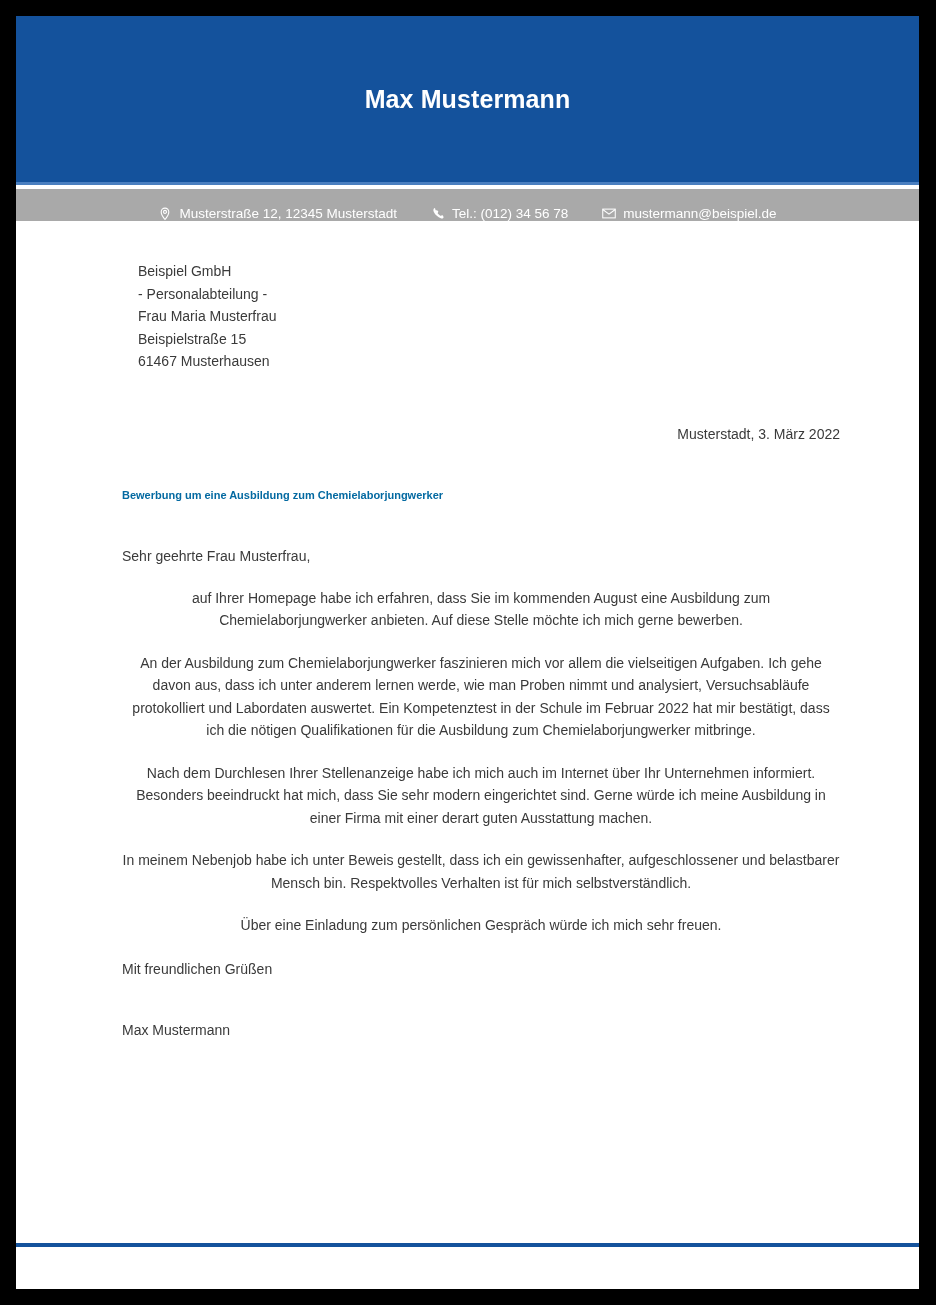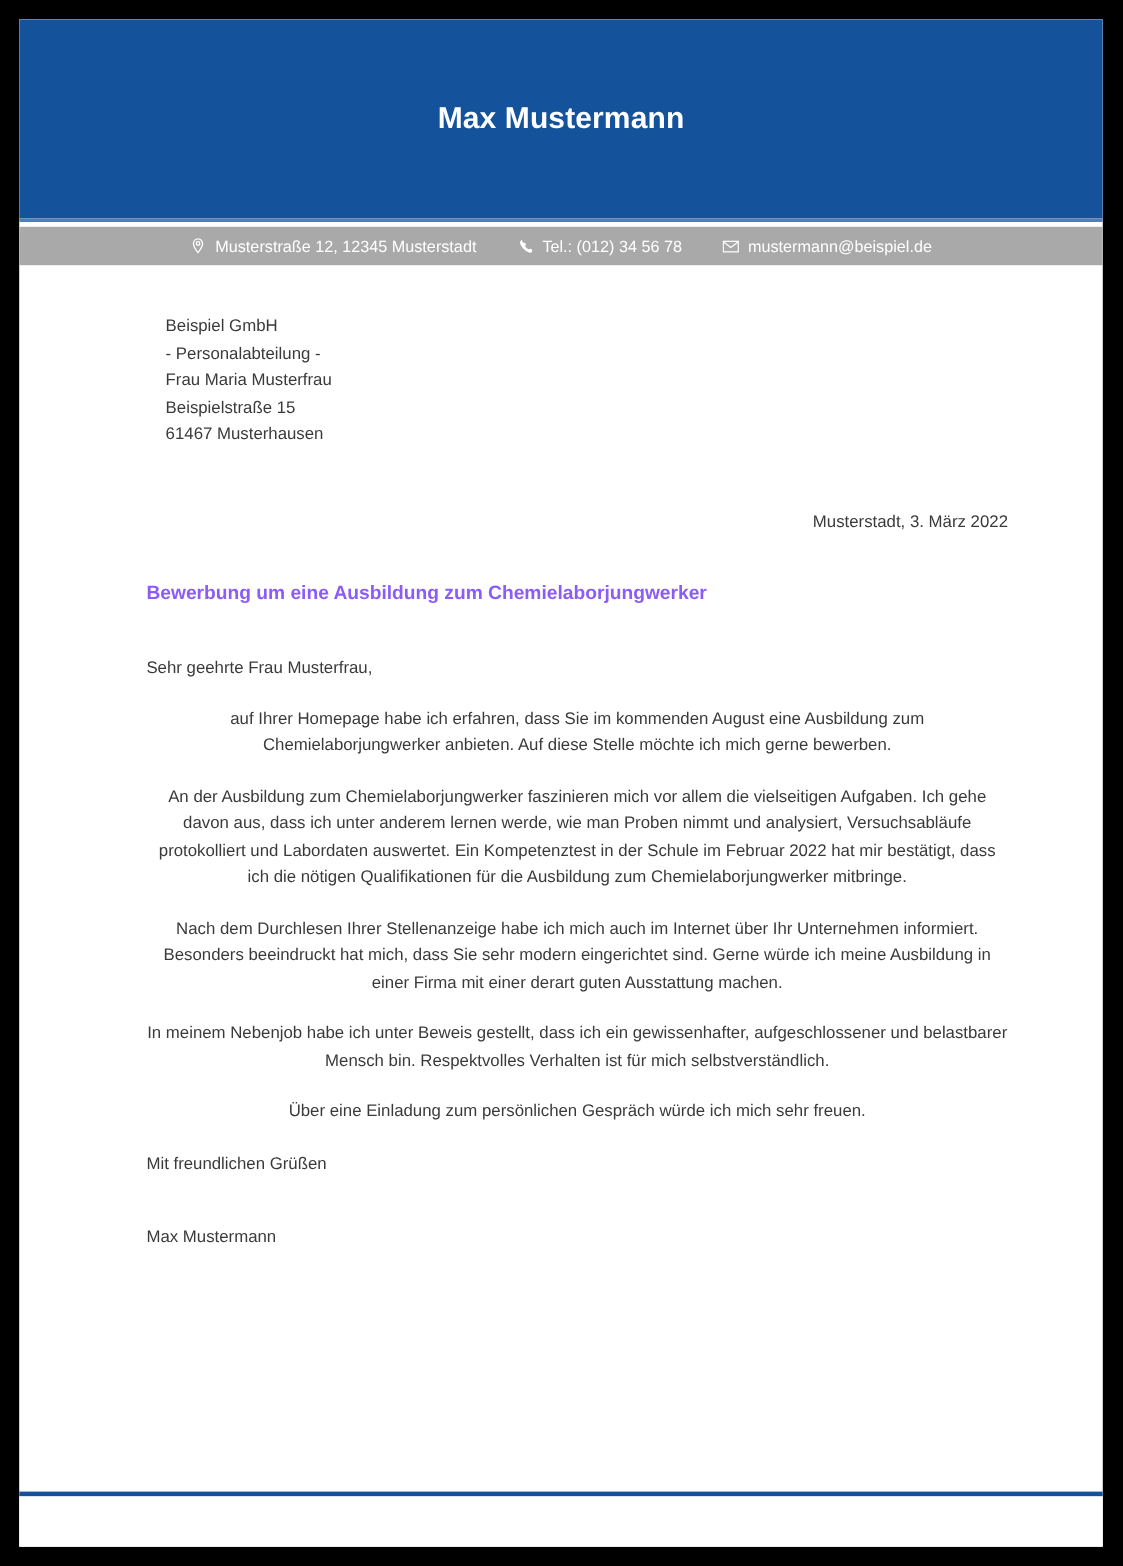--- a/index.html
+++ b/index.html
@@ -61,21 +61,21 @@
 
   
   .contact-bar {
     position: absolute;
     left: 0;
     top: 173px;
     width: 100%;
     height: 32px;
     background: #a9a9a9;
     display: flex;
-    align-items: center;
+    align-items: flex-end;
     justify-content: center;
     gap: 34px;
     color: #ffffff;
     font-size: 13.5px;
   }
   .contact-item {
     display: flex;
     align-items: center;
     gap: 7px;
     white-space: nowrap;
@@ -112,22 +112,22 @@
 
   .date-line {
     margin-top: 50px;
     text-align: right;
     line-height: 22px;
   }
 
   .subject {
     margin-top: 39px;
     font-weight: bold;
-    color: #8b5cf6;
-    font-size: 16px;
+    color: #0369a1;
+    font-size: 11px;
     line-height: 22px;
   }
 
   .salutation {
     margin-top: 39px;
     line-height: 22px;
   }
 
   .para {
     margin-top: 20px;

